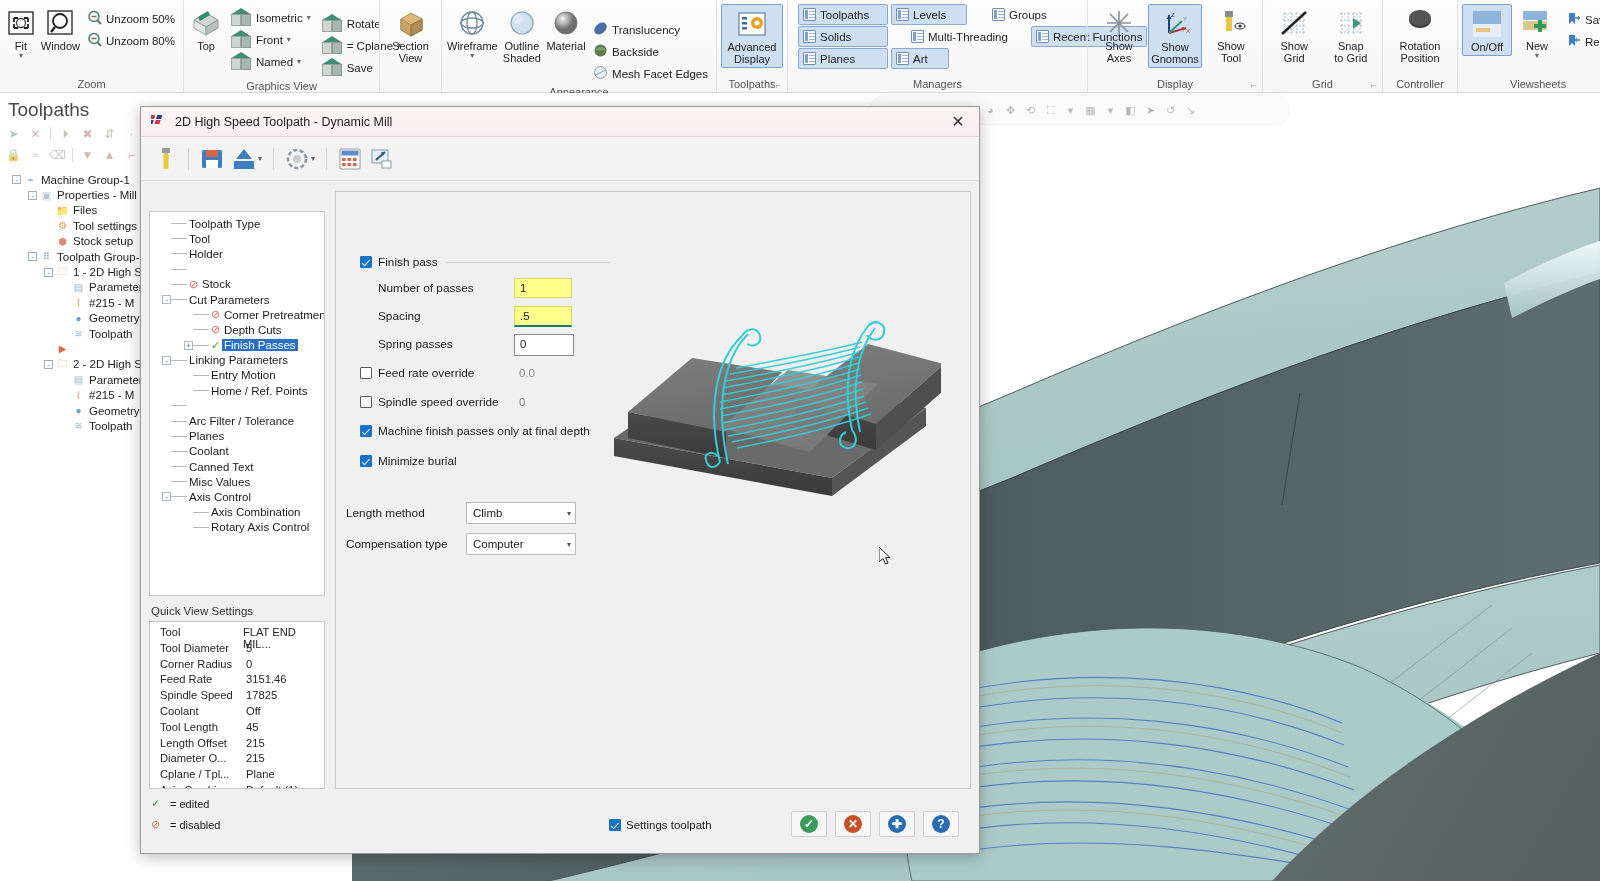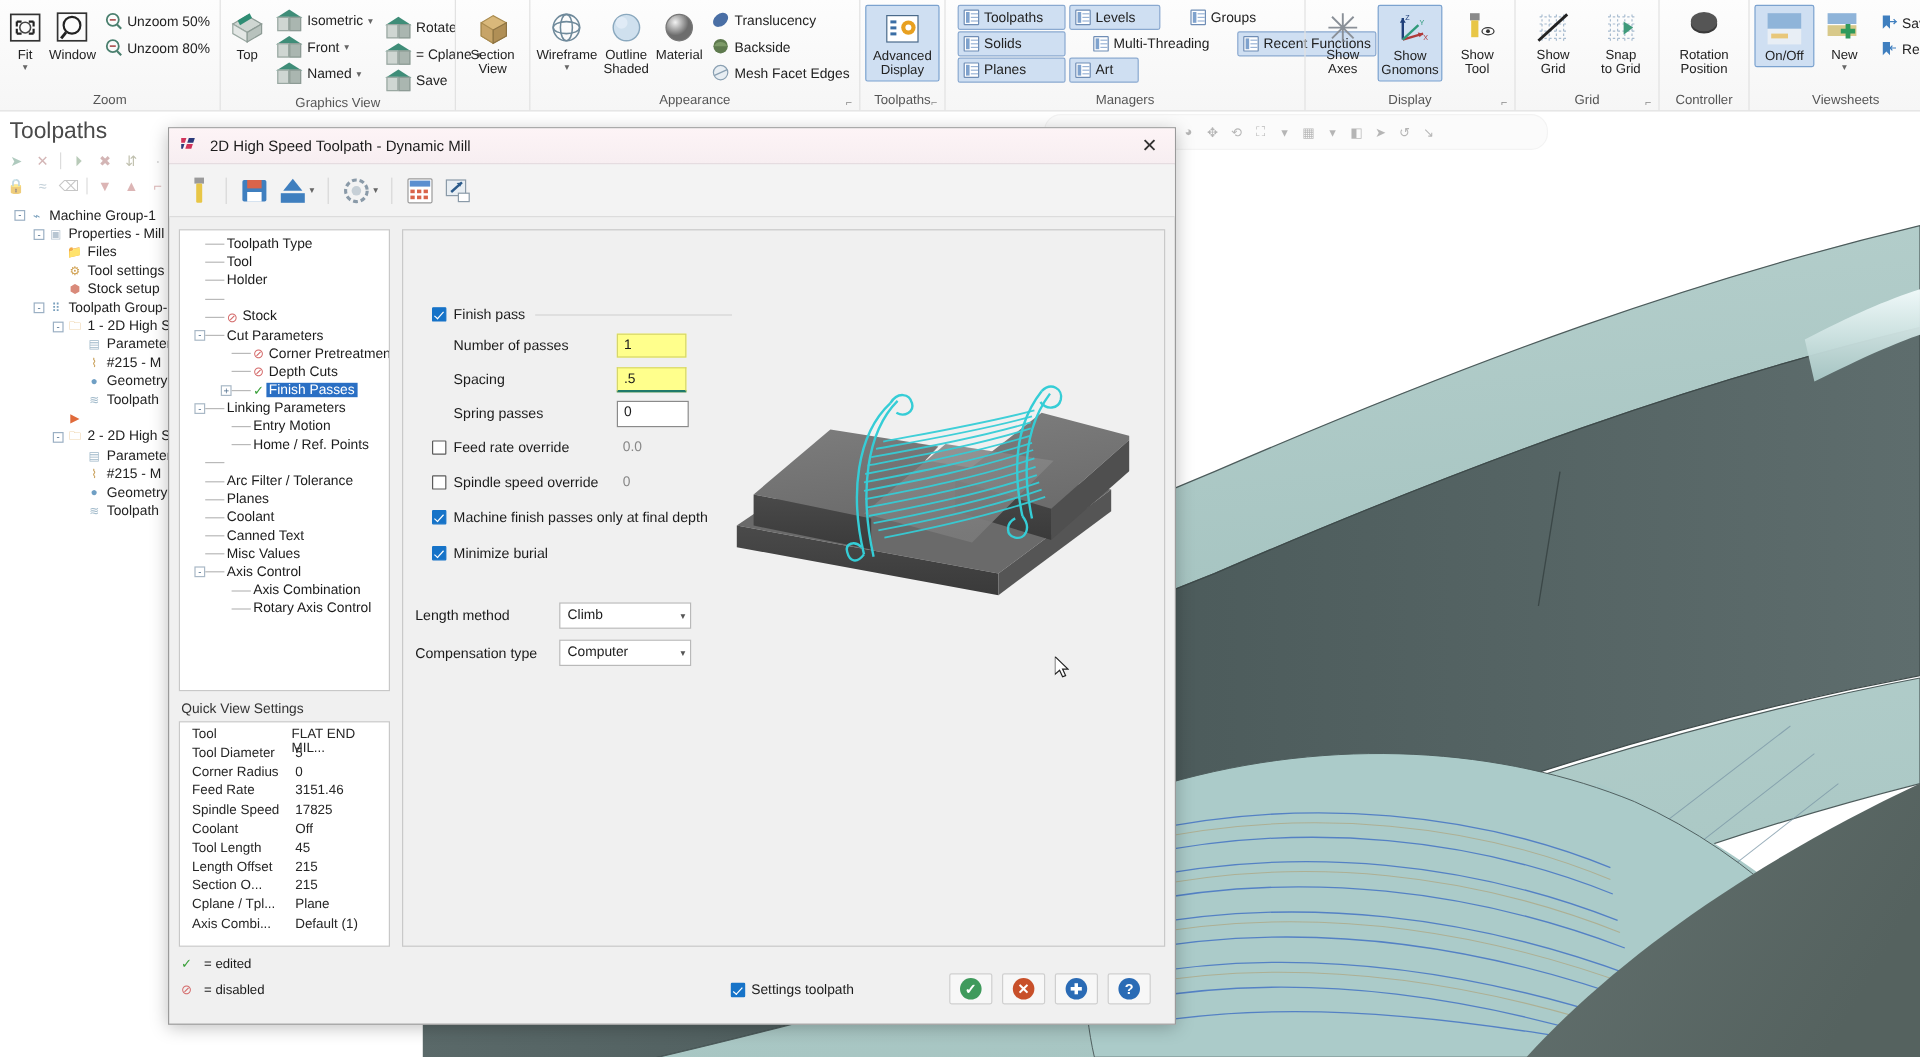--- a/index.html
+++ b/index.html
@@ -84,21 +84,21 @@
     display:flex; align-items:center; padding:0 4px 0 10px; flex:none;
   }
   #dlgTitle .t { font-size:12.5px; color:#1c1c1c; margin-left:8px; flex:1;}
   #dlgClose { width:34px;height:26px; display:flex;align-items:center;justify-content:center; font-size:16px; color:#333;}
   #dlgToolbar { height:44px; background:#f3f3f3; border-bottom:1px solid #dcdcdc; display:flex; align-items:center; gap:8px; padding:0 14px; flex:none;}
   .dsep { width:1px; height:22px; background:#d6d6d6; margin:0 3px;}
   .dti { height:26px; display:flex; align-items:center; gap:2px;}
 
   #dlgBody { flex:1; display:flex; padding:10px 8px 0 8px; min-height:0;}
   #dlgLeft { width:176px; display:flex; flex-direction:column; flex:none; }
-  #treeBox { height:385px; border:1px solid #c8c8c8; background:#fff; overflow:hidden; padding:4px 0 0 0;}
+  #treeBox { height:385px; border:1px solid #c8c8c8; background:#fff; overflow:hidden; padding:4px 0 0 0;margin-top:20px;}
   .dt { display:flex; align-items:center; height:15.2px; font-size:11.5px; white-space:nowrap; padding-left:4px;}
   .dt .ind { flex:none; }
   .dtexp { width:9px;height:9px;border:1px solid #a9b8c6;background:#fff;font-size:8px;line-height:7.2px;text-align:center;color:#4a6a8a;flex:none;}
   .dash { width:16px; height:1px; background:#b9b9b9; flex:none;}
   .dt .lbl { padding:0 2px; }
   .dt.sel .lbl { background:#2a6fc4; color:#fff; }
   .stop { color:#d46a6a; font-size:11px; width:13px; text-align:center; flex:none;}
   .chk { color:#3aa03a; font-size:11px; width:13px; text-align:center; flex:none;}
 
   #qvTitle { font-size:11.5px; color:#333; margin:9px 0 4px 2px;}
@@ -313,21 +313,21 @@
                 <radialGradient id="mg" cx="35%" cy="30%">
                   <stop offset="0" stop-color="#f2f2f2"></stop>
                   <stop offset="1" stop-color="#6d6d6d"></stop>
                 </radialGradient>
               </defs>
               <circle cx="16" cy="15" r="11" fill="url(#mg)" stroke="#777" stroke-width="1"></circle>
             </svg>
         </div>
         <span class="cap">Material</span>
       </div>
-      <div class="smcol" style="margin-top:2px">
+      <div class="smcol" style="margin-top:14px">
         <div class="smbtn">
           <span><svg width="15" height="15">
                 <ellipse cx="7.5" cy="7.5" rx="7" ry="5" fill="#4a6fa5" transform="rotate(-40 7.5 7.5)"></ellipse>
               </svg></span>
           <span>Translucency</span>
         </div>
         <div class="smbtn">
           <span><svg width="15" height="15">
                 <circle cx="7.5" cy="7.5" r="6" fill="#5e7a4e"></circle>
                 <path d="M2 7.5 a6 6 0 0 1 11 0" fill="#7d9a68"></path>
@@ -997,21 +997,21 @@
           </div>
           <div class="qvrow">
             <span class="k">Tool Length</span>
             <span class="v">45</span>
           </div>
           <div class="qvrow">
             <span class="k">Length Offset</span>
             <span class="v">215</span>
           </div>
           <div class="qvrow">
-            <span class="k">Section O...</span>
+            <span class="k">Diameter O...</span>
             <span class="v">215</span>
           </div>
           <div class="qvrow">
             <span class="k">Cplane / Tpl...</span>
             <span class="v">Plane</span>
           </div>
           <div class="qvrow">
             <span class="k">Axis Combi...</span>
             <span class="v">Default (1)</span>
           </div>

